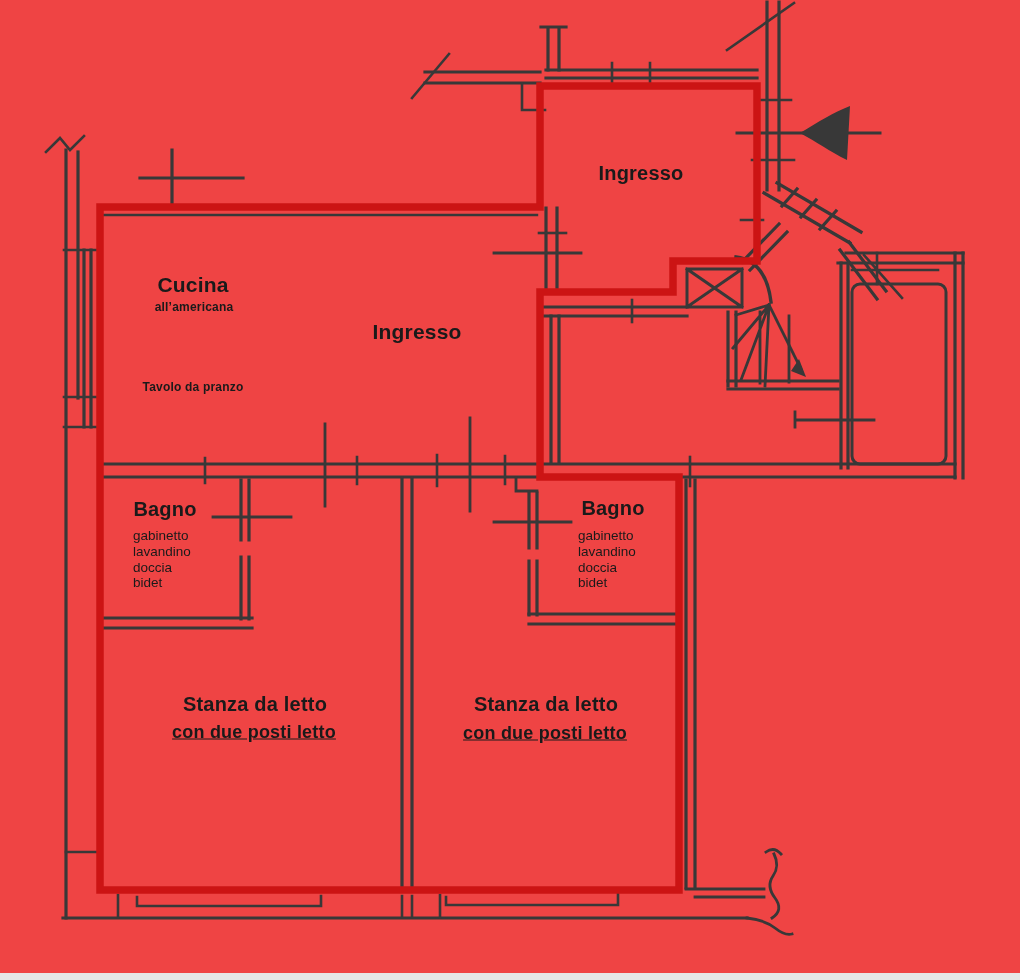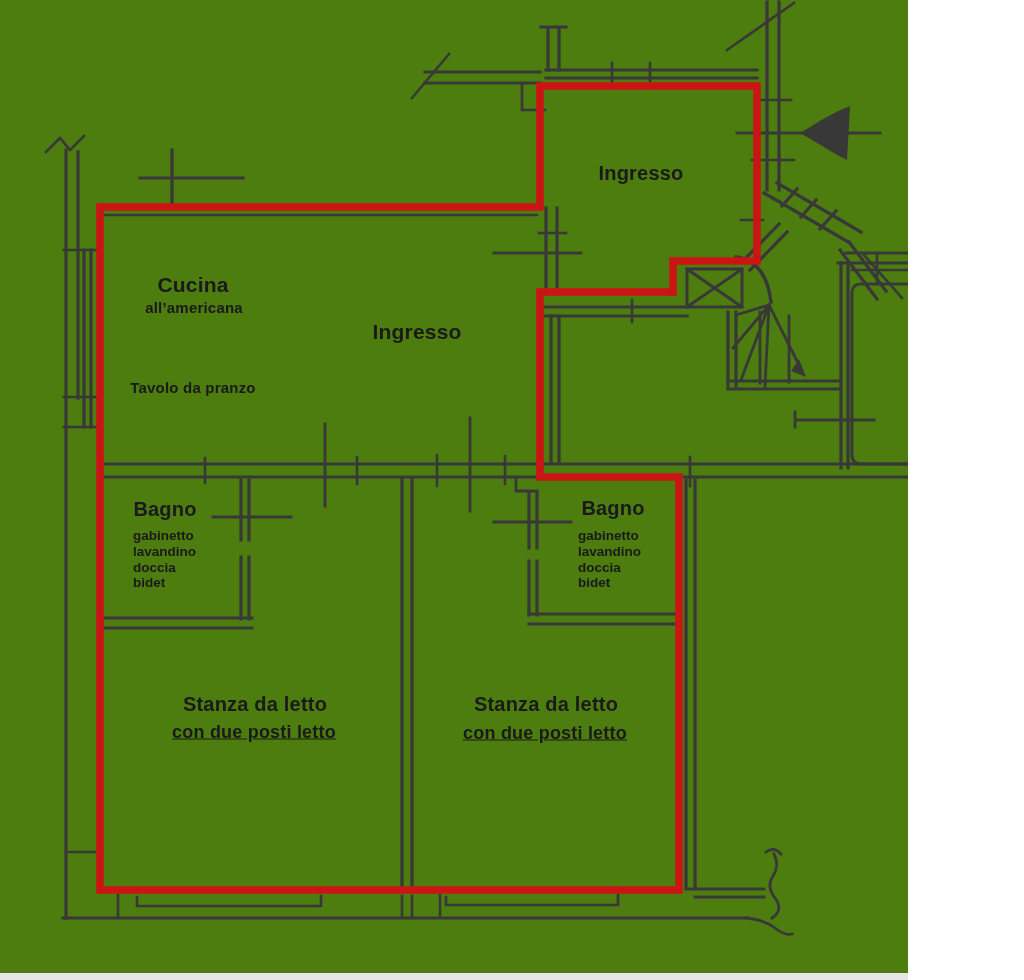--- a/index.html
+++ b/index.html
@@ -1,40 +1,40 @@
 <!DOCTYPE html>
 <html><head>
 <meta charset="utf-8">
 <style>
   html,body{margin:0;padding:0;background:#ffffff;}
   .canvas{
     position:relative;
-    width:908px;height:980px;
-    background:#4d7c0f;
+    width:1020px;height:980px;
+    background:#ef4444;
     font-family:"Liberation Sans", sans-serif;
     overflow:hidden;
   }
   .plan-svg{position:absolute;left:0;top:0;}
   .label{
     position:absolute;
     transform:translate(-50%,-50%);
     color:#1a1a1a;
     white-space:nowrap;
     font-weight:bold;
     letter-spacing:0.2px;
   }
   .label.big{font-size:21px;}
   .label.med{font-size:20px;}
   .label.bed{font-size:20px;text-align:right;}
-  .label.sub{font-size:15px;}
+  .label.sub{font-size:12px;}
   .label.sub2{font-size:18px;text-decoration:underline;}
   .feature-list{
     position:absolute;
     transform:none;
-    font-weight:bold;
+    font-weight:normal;
     font-size:13.5px;
     line-height:15.8px;
     color:#1a1a1a;
     white-space:nowrap;
   }
   .feature-list span{display:block;}
 </style>
 </head>
 <body>
 

